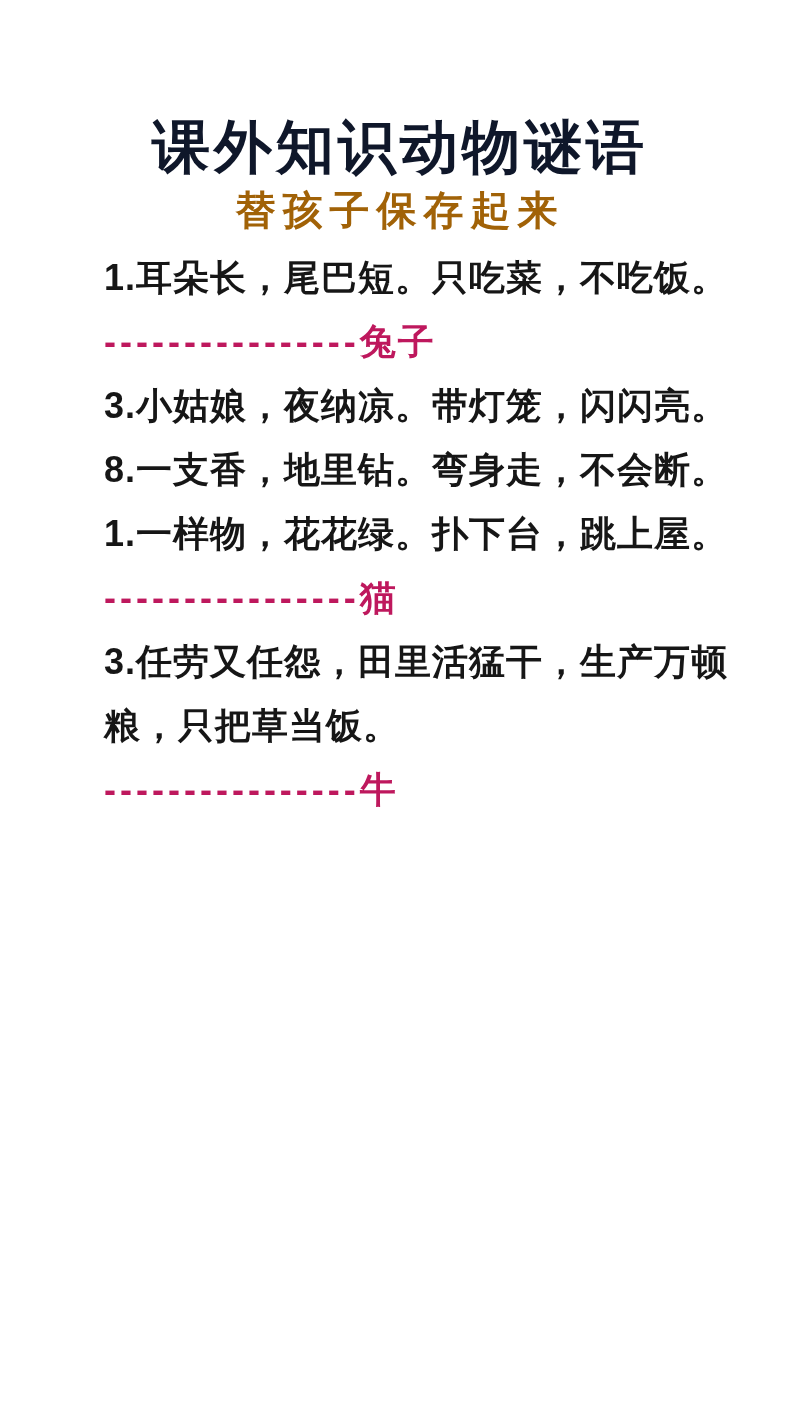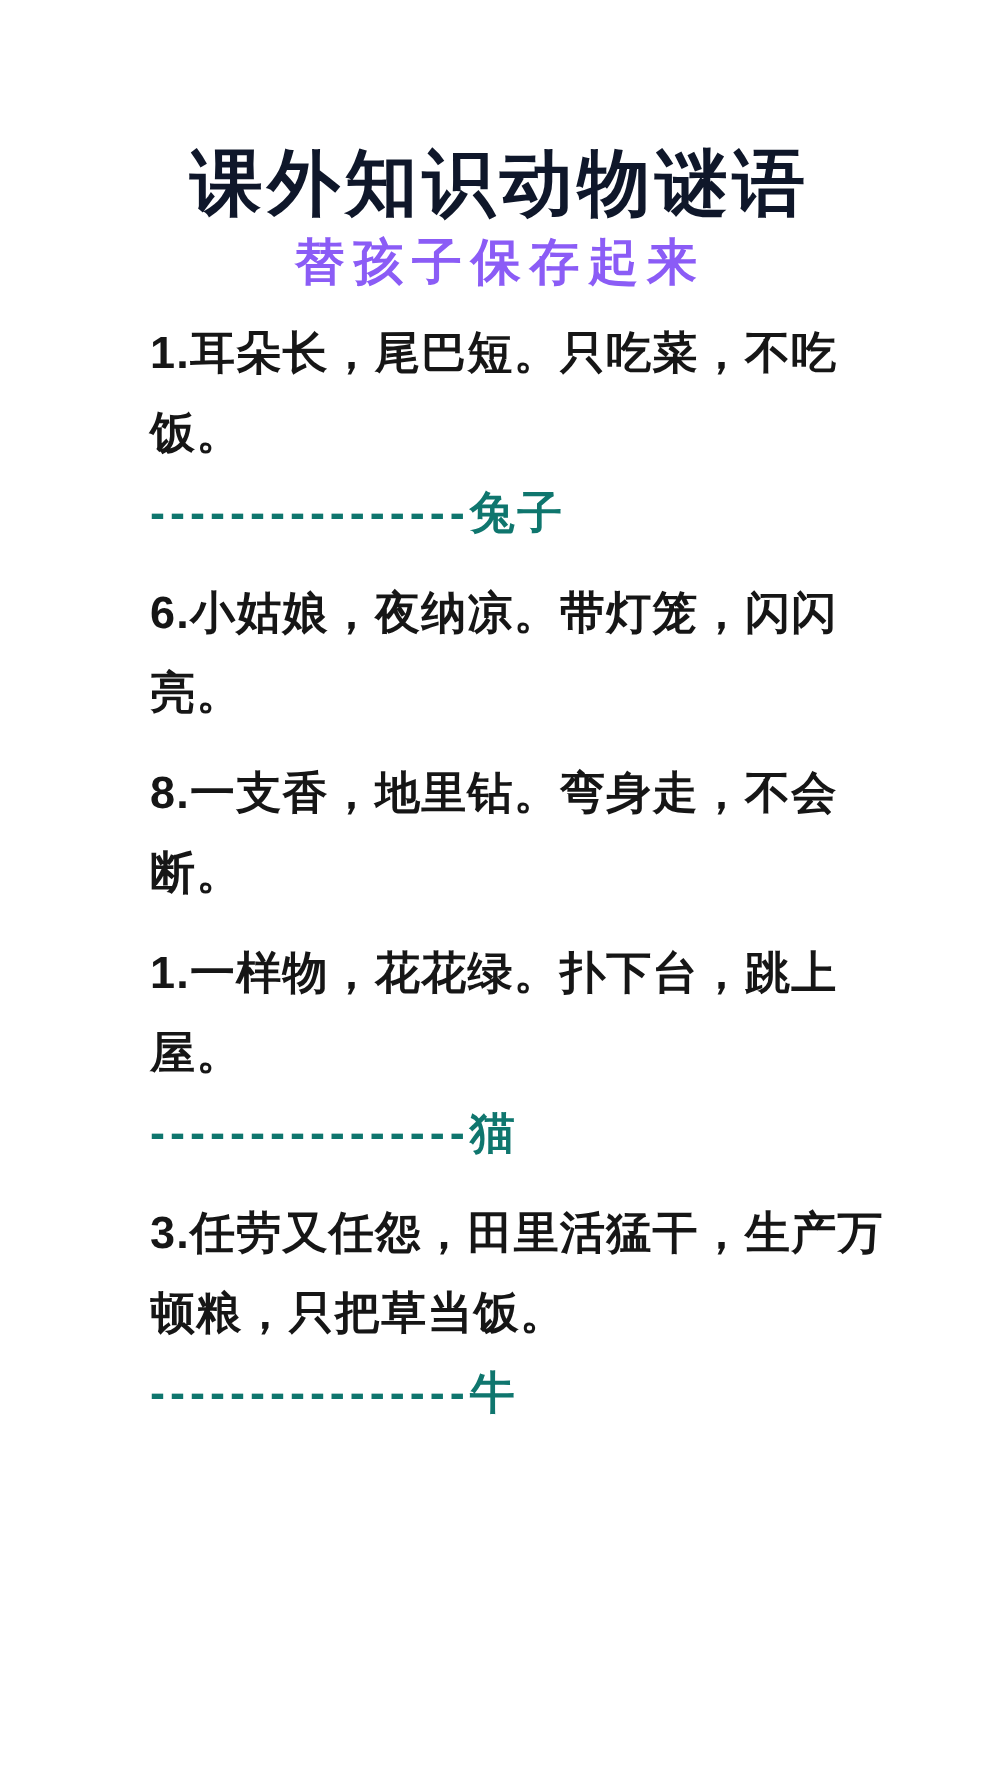--- a/index.html
+++ b/index.html
@@ -31,45 +31,45 @@
     font-weight: 900;
     letter-spacing: 4px;
     color: #0f172a;
   }
   .subtitle {
     margin: 4px 0 0 0;
     font-size: 40px;
     line-height: 48px;
     font-weight: 800;
     letter-spacing: 7px;
-    color: #8b5cf6;
+    color: #a16207;
   }
   .riddles {
     margin-top: 12px;
     padding-left: 104px;
     padding-right: 46px;
   }
-  .riddle { margin: 16px; }
+  .riddle { margin: 0; }
   .q-line {
     margin: 0;
     font-size: 36px;
     line-height: 64px;
     font-weight: 600;
     letter-spacing: 1px;
     color: #161616;
   }
   .q-line .wrap-dash {
     color: #be1f1f;
     font-weight: 700;
   }
   .a-line {
     margin: 0;
     font-size: 36px;
     line-height: 64px;
-    color: #0f766e;
+    color: #be185d;
     font-weight: 700;
     white-space: nowrap;
   }
   .dash-run {
     letter-spacing: 4px;
     font-weight: 800;
   }
   .answer {
     letter-spacing: 2px;
   }
@@ -85,21 +85,21 @@
 
   <section class="riddles">
 
     <article class="riddle">
       <p class="q-line"><span>1.耳朵长，尾巴短。只吃菜，不吃饭。</span><span class="wrap-dash"></span></p>
       <p class="a-line"><span class="dash-run">----------------</span><span class="answer">兔子</span></p>
     </article>
 
 
     <article class="riddle">
-      <p class="q-line"><span>6.小姑娘，夜纳凉。带灯笼，闪闪亮。</span><span class="wrap-dash"></span></p>
+      <p class="q-line"><span>3.小姑娘，夜纳凉。带灯笼，闪闪亮。</span><span class="wrap-dash"></span></p>
     </article>
 
     <article class="riddle">
       <p class="q-line"><span>8.一支香，地里钻。弯身走，不会断。</span><span class="wrap-dash"></span></p>
     </article>
 
     <article class="riddle">
       <p class="q-line"><span>1.一样物，花花绿。扑下台，跳上屋。</span><span class="wrap-dash"></span></p>
       <p class="a-line"><span class="dash-run">----------------</span><span class="answer">猫</span></p>
     </article>

